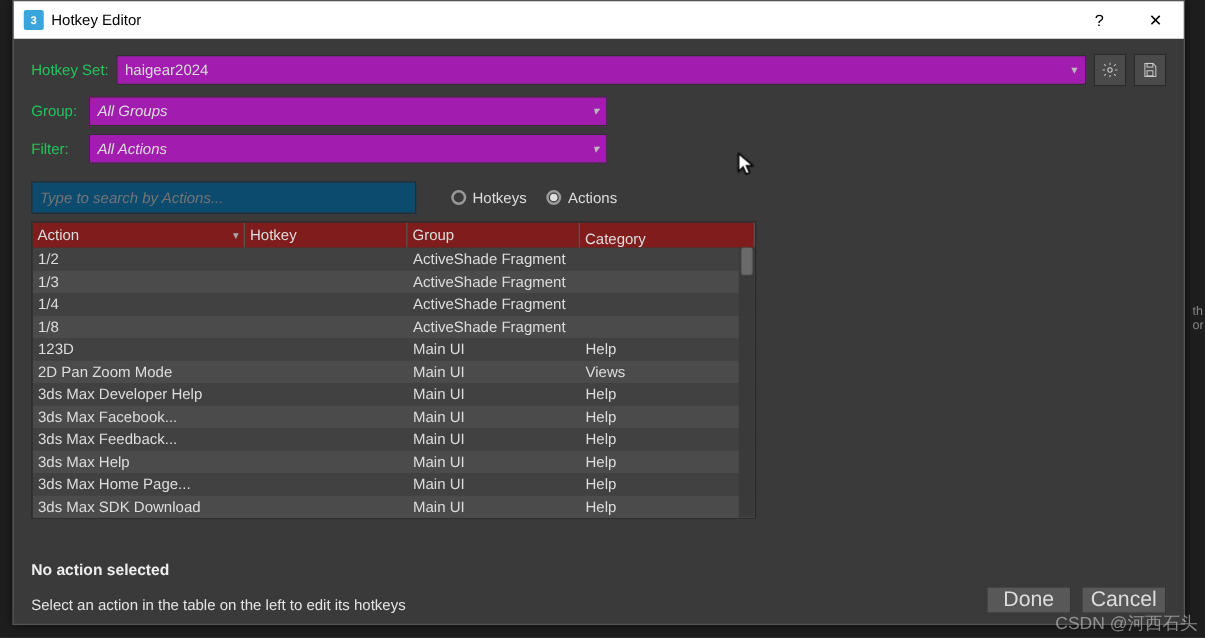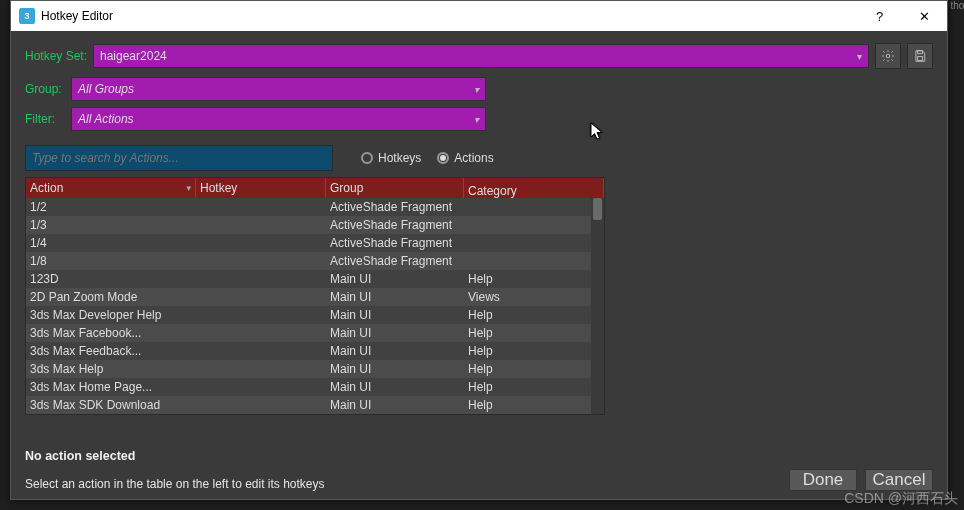--- a/index.html
+++ b/index.html
@@ -50,21 +50,21 @@
   .sthumb { position: absolute; left: 2px; right: 2px; top: 0; height: 22px; background: #6a6a6a; border-radius: 2px;}
 
   .right h3 { font-size: 12.5px; font-weight: bold; color: #eee; margin-bottom: 14px;}
   .right p { font-size: 12px; color: #e5e5e5;}
 
   .footer { position: absolute; bottom: 8px; right: 14px; display: flex; gap: 8px;}
   .btn { width: 68px; height: 22px; background: #585858; border: 1px solid #333; color: #ddd; font-size: 17px; display: flex; align-items: center; justify-content: center; cursor: pointer;}
 
   .cursor { position: absolute; left: 590px; top: 122px; pointer-events: none; color: #fff; filter: drop-shadow(0 0 1px #000);}
   .watermark { position: absolute; right: 6px; bottom: 2px; color: rgba(220,220,220,.55); font-size: 14px; font-family: sans-serif;}
-  .bg-noise { position:absolute; right:0; top:0; bottom:0; width:10px; display:flex; justify-content:center; color:#888; font-size:10px;}
+  .bg-noise { position:absolute; right:0; top:0; bottom:0; width:10px; display:flex; flex-direction:column; justify-content:center; color:#888; font-size:10px;}
 </style>
 </head>
 <body>
 
 <div class="bg-noise">
     <span>th</span>
     <span>or</span>
   </div>
 
 <div class="window">

